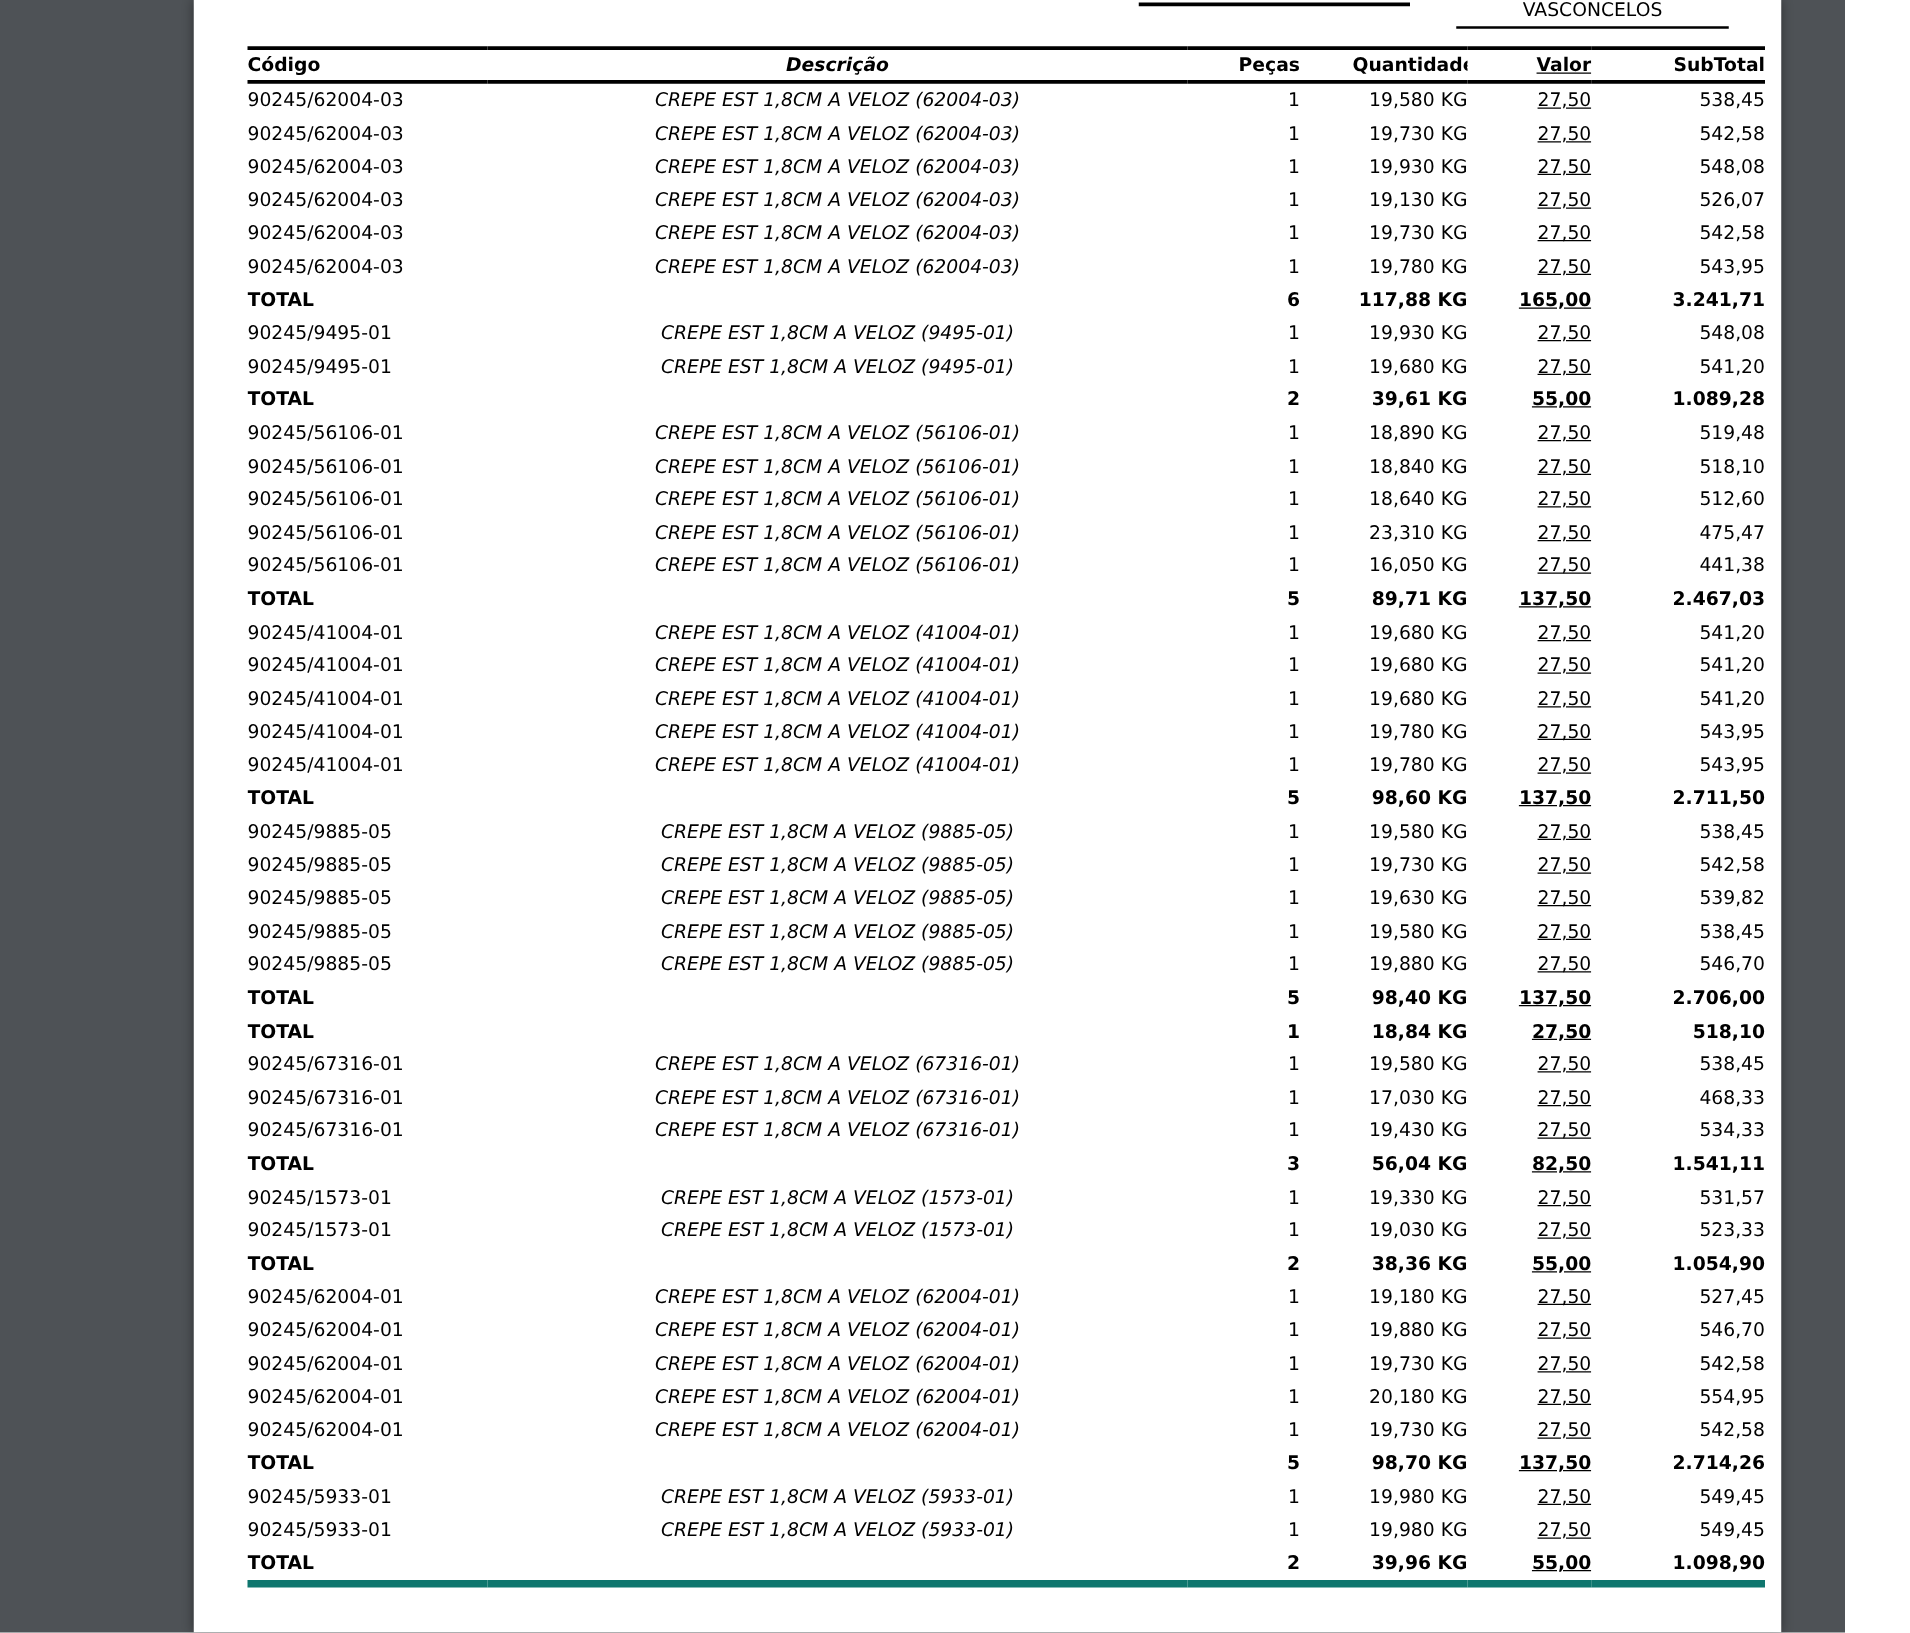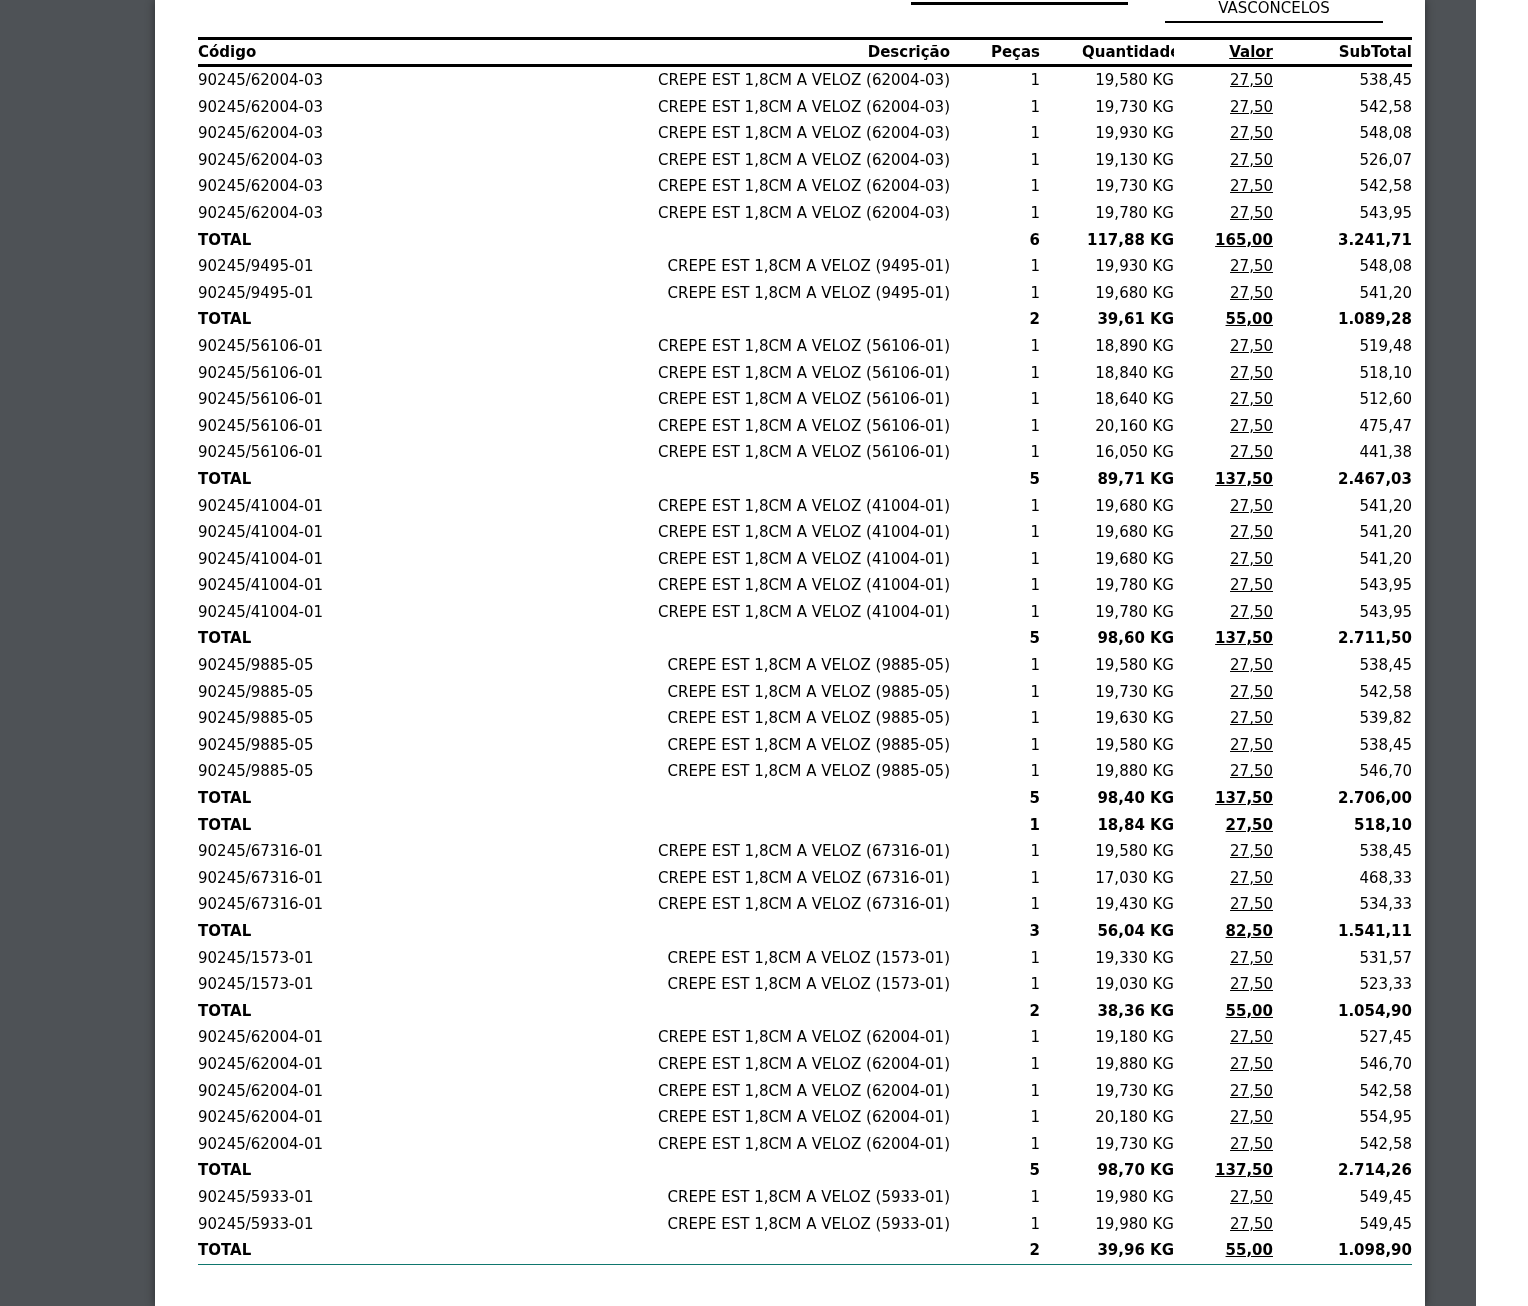--- a/index.html
+++ b/index.html
@@ -43,41 +43,41 @@
     width: 218px; height: 2px;
     background: #000;
   }
   table.report {
     position: absolute;
     left: 43px; top: 37px;
     width: 1214px;
     border-collapse: collapse;
     table-layout: fixed;
     border-top: 3px solid #000;
-    border-bottom: 1px solid #0f766e;
+    border-bottom: 6px solid #0f766e;
   }
   table.report th, table.report td {
     font-size: 15px;
     padding: 0;
     overflow: hidden;
     white-space: nowrap;
   }
   table.report thead tr { height: 27px; }
   table.report thead th {
     border-bottom: 3px solid #000;
     font-weight: bold;
     vertical-align: middle;
   }
   table.report tbody td {
     height: 26.6px;
     line-height: 26.6px;
     vertical-align: middle;
   }
   .col-codigo    { text-align: left;  padding-left: 2px; }
-  .col-descricao { text-align: right; }
+  .col-descricao { text-align: center; font-style: italic; }
   .col-pecas     { text-align: right; padding-right: 26px; }
   th.col-pecas   { padding-right: 2px; text-align: right; }
   .col-quantidade{ text-align: right; padding-right: 9px; }
   th.col-quantidade { padding-right: 0; }
   th.col-quantidade .clip {
     display: inline-block;
     width: 92px;
     overflow: hidden;
     white-space: nowrap;
     text-align: left;
@@ -218,21 +218,21 @@
             <td class="col-descricao">CREPE EST 1,8CM A VELOZ (56106-01)</td>
             <td class="col-pecas">1</td>
             <td class="col-quantidade">18,640 KG</td>
             <td class="col-valor">27,50</td>
             <td class="col-subtotal">512,60</td>
           </tr>
           <tr class="item-row">
             <td class="col-codigo">90245/56106-01</td>
             <td class="col-descricao">CREPE EST 1,8CM A VELOZ (56106-01)</td>
             <td class="col-pecas">1</td>
-            <td class="col-quantidade">20,160 KG</td>
+            <td class="col-quantidade">23,310 KG</td>
             <td class="col-valor">27,50</td>
             <td class="col-subtotal">475,47</td>
           </tr>
           <tr class="item-row">
             <td class="col-codigo">90245/56106-01</td>
             <td class="col-descricao">CREPE EST 1,8CM A VELOZ (56106-01)</td>
             <td class="col-pecas">1</td>
             <td class="col-quantidade">16,050 KG</td>
             <td class="col-valor">27,50</td>
             <td class="col-subtotal">441,38</td>

